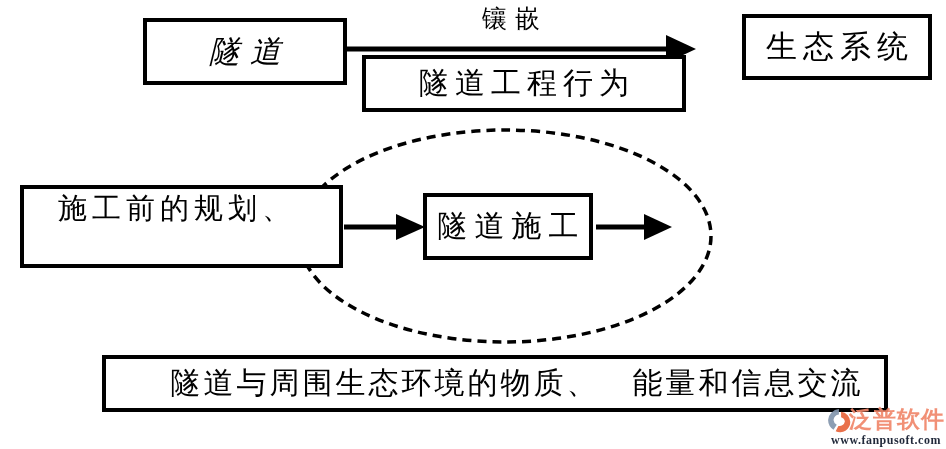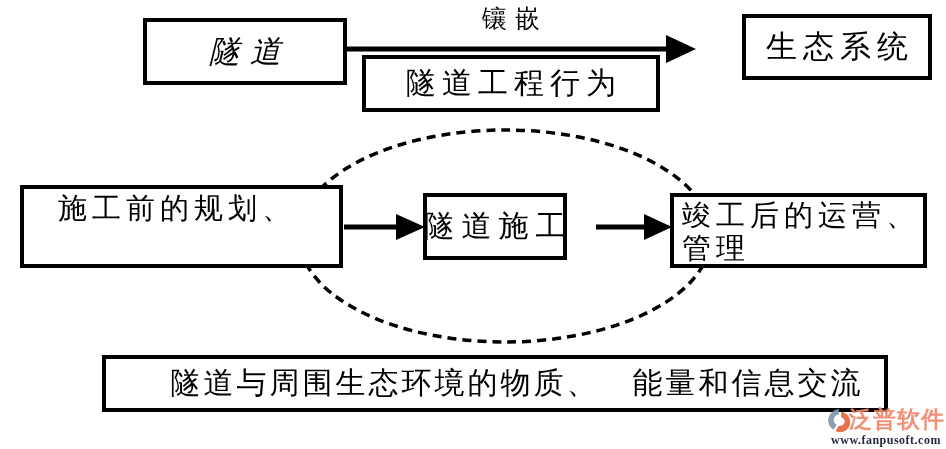--- a/index.html
+++ b/index.html
@@ -10,23 +10,23 @@
   svg.lines{position:absolute;left:0;top:0;z-index:0;}
   .box{
     position:absolute;background:#ffffff;border:4px solid #000;
     box-sizing:border-box;z-index:1;
   }
   .center{display:flex;align-items:center;justify-content:center;}
   .lbl{white-space:nowrap;}
 
   #box-tunnel{left:143px;top:18px;width:204px;height:67px;font-size:31px;letter-spacing:10px;text-indent:10px;font-style:italic;}
   #box-eco{left:726px;top:14px;width:190px;height:66px;font-size:31px;letter-spacing:6px;text-indent:6px;margin-left:16px;}
-  #box-behavior{left:362px;top:55px;width:298px;height:57px;font-size:30px;letter-spacing:6px;text-indent:6px;}
+  #box-behavior{left:362px;top:55px;width:324px;height:57px;font-size:30px;letter-spacing:6px;text-indent:6px;}
   #box-pre{left:20px;top:185px;width:323px;height:83px;font-size:29px;letter-spacing:5px;line-height:37px;padding:1px 0 0 34px;}
-  #box-cons{left:423px;top:193px;width:144px;height:67px;font-size:30px;letter-spacing:7px;text-indent:7px;}
+  #box-cons{left:423px;top:193px;width:170px;height:67px;font-size:30px;letter-spacing:7px;text-indent:7px;}
   #box-oper{left:670px;top:193px;width:257px;height:75px;font-size:29px;letter-spacing:5px;line-height:33px;padding:2px 0 0 8px;}
   #box-exch{left:102px;top:355px;width:786px;height:57px;font-size:30px;letter-spacing:3px;padding-left:44px;}
 
   #embed-label{
     position:absolute;left:445px;top:2px;width:140px;text-align:center;
     font-size:25px;letter-spacing:8px;z-index:1;
   }
 
   #watermark{position:absolute;right:1px;bottom:1px;z-index:3;text-align:center;opacity:0.92;margin-top:20px;}
   .wm-row{display:flex;align-items:center;justify-content:flex-end;}
@@ -73,24 +73,20 @@
   </div>
 
   <div class="box" id="box-pre">
     <div class="lbl">施工前的规划、</div>
   </div>
 
   <div class="box center" id="box-cons">
     <span class="lbl">隧道施工</span>
   </div>
 
-  <div class="box" id="box-oper">
-    <div class="lbl">竣工后的运营、</div>
-    <div class="lbl">管理</div>
-  </div>
 
   <div class="box center" id="box-exch">
     <span class="lbl">隧道与周围生态环境的物质、　能量和信息交流</span>
   </div>
 
   <div id="watermark">
     <div class="wm-row">
       <svg class="wm-logo" viewBox="0 0 24 24">
         <path d="M11,1 A11,11 0 0,0 1,11 A11,11 0 0,0 6,20 L9,15.5 A6,6 0 0,1 6,11 A6,6 0 0,1 11,6 Z" fill="#8496ad"></path>
         <path d="M13,3.5 A9.5,9.5 0 0,1 21.5,13 A9.5,9.5 0 0,1 8,21.5 L10.5,16.5 A5,5 0 0,0 16.5,12.5 A5,5 0 0,0 13,8.5 Z" fill="#e8653c"></path>

